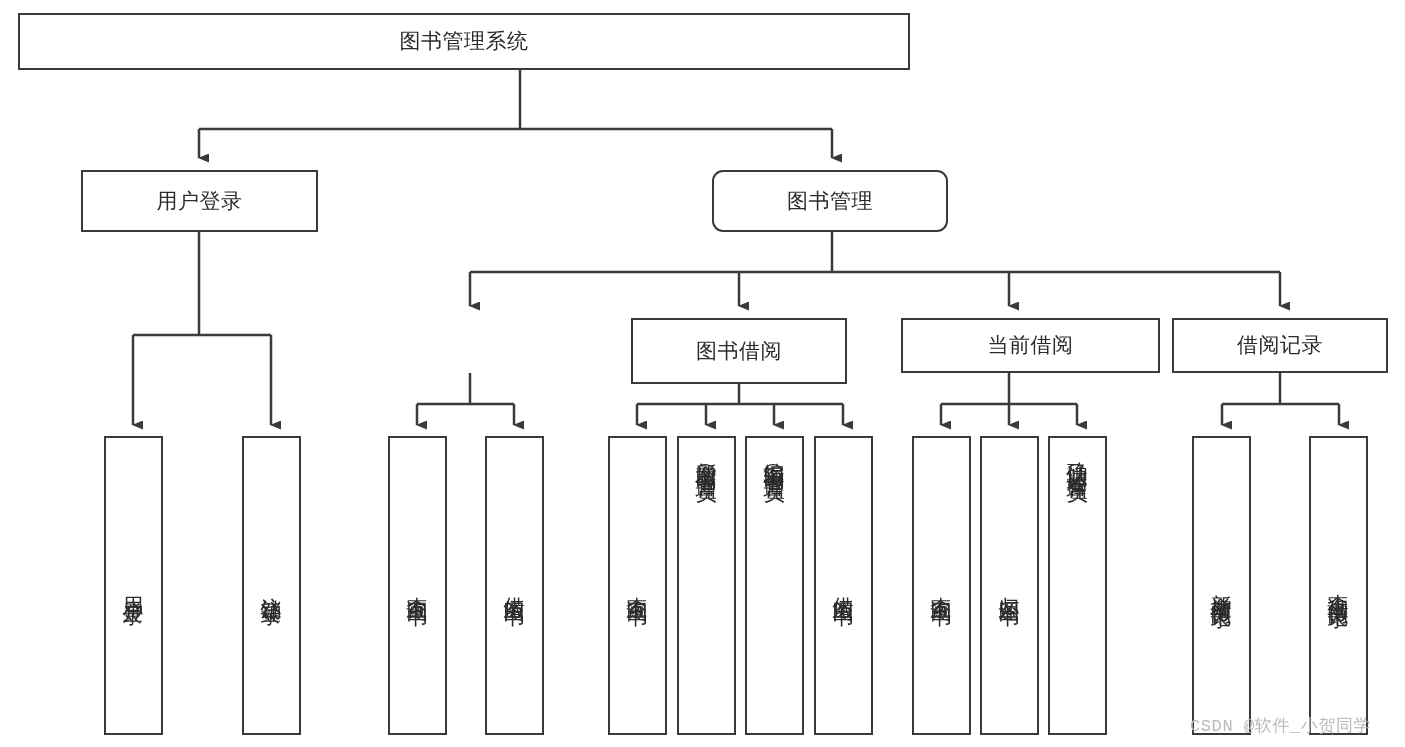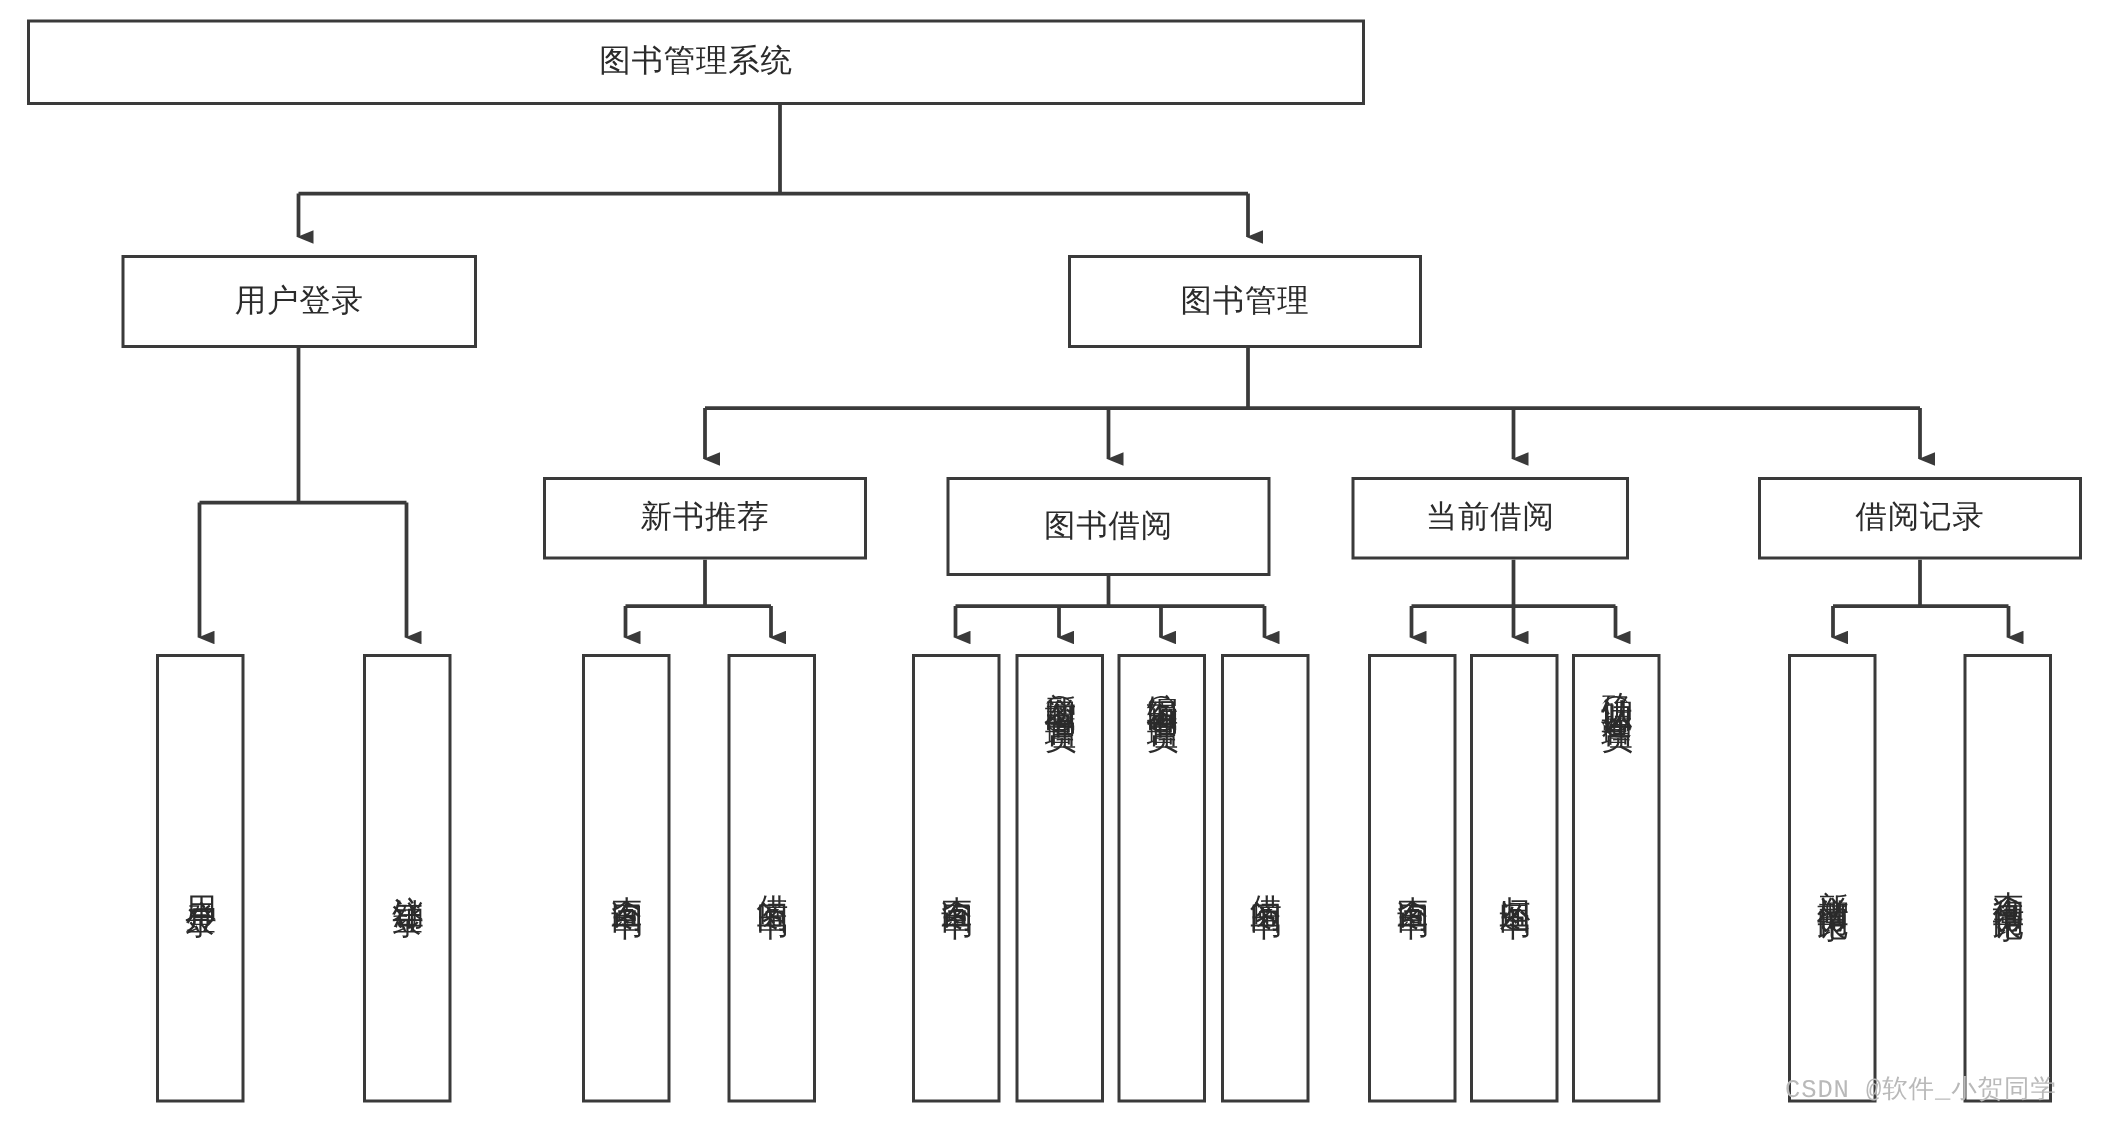--- a/index.html
+++ b/index.html
@@ -138,33 +138,30 @@
   </svg>
 
   <div class="node horiz title" style="left:18px; top:13px; width:892px; height:57px;">
     <span class="node-label">图书管理系统</span>
   </div>
 
   <div class="node horiz" style="left:81px; top:170px; width:237px; height:62px;">
     <span class="node-label">用户登录</span>
   </div>
 
-  <div class="node horiz" style="left:712px; top:170px; width:236px; height:62px;">
+  <div class="node horiz" style="left:712px; top:170px; width:236px; height:62px;border-radius:11px;">
     <span class="node-label">图书管理</span>
   </div>
 
-  <div class="node horiz" style="left:362px; top:318px; width:216px; height:55px;">
-    <span class="node-label">新书推荐</span>
-  </div>
 
   <div class="node horiz" style="left:631px; top:318px; width:216px; height:66px;">
     <span class="node-label">图书借阅</span>
   </div>
 
-  <div class="node horiz" style="left:901px; top:318px; width:185px; height:55px;">
+  <div class="node horiz" style="left:901px; top:318px; width:259px; height:55px;">
     <span class="node-label">当前借阅</span>
   </div>
 
   <div class="node horiz" style="left:1172px; top:318px; width:216px; height:55px;">
     <span class="node-label">借阅记录</span>
   </div>
 
   <div class="node vert" style="left:104px; top:436px; width:59px; height:299px;">
     <span class="node-label">用户登录</span>
   </div>

